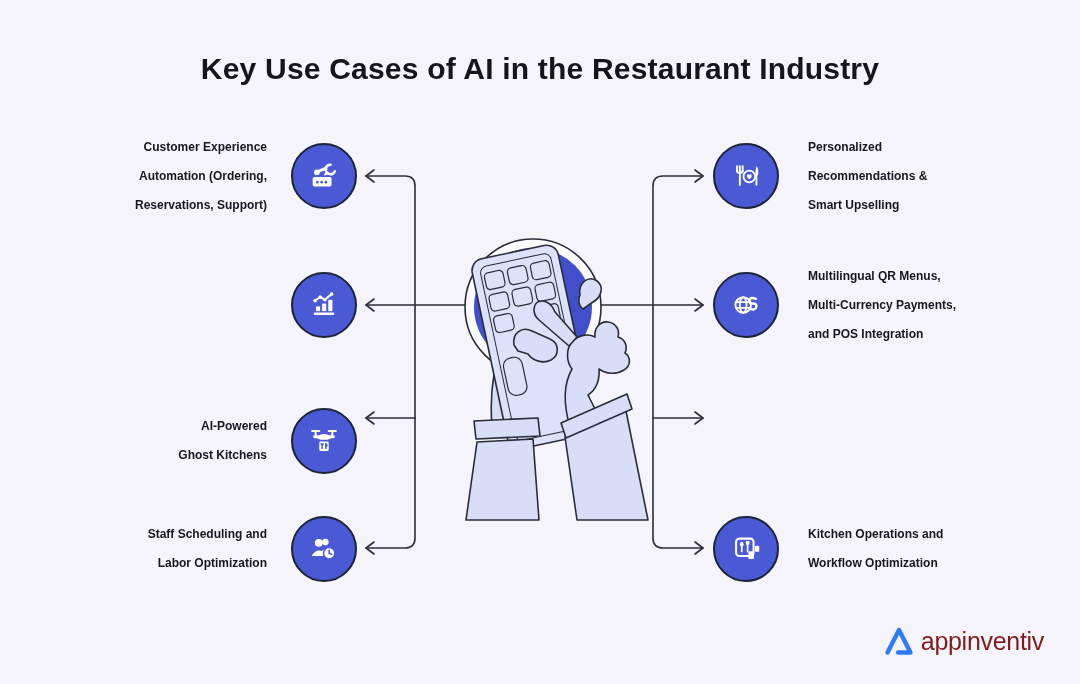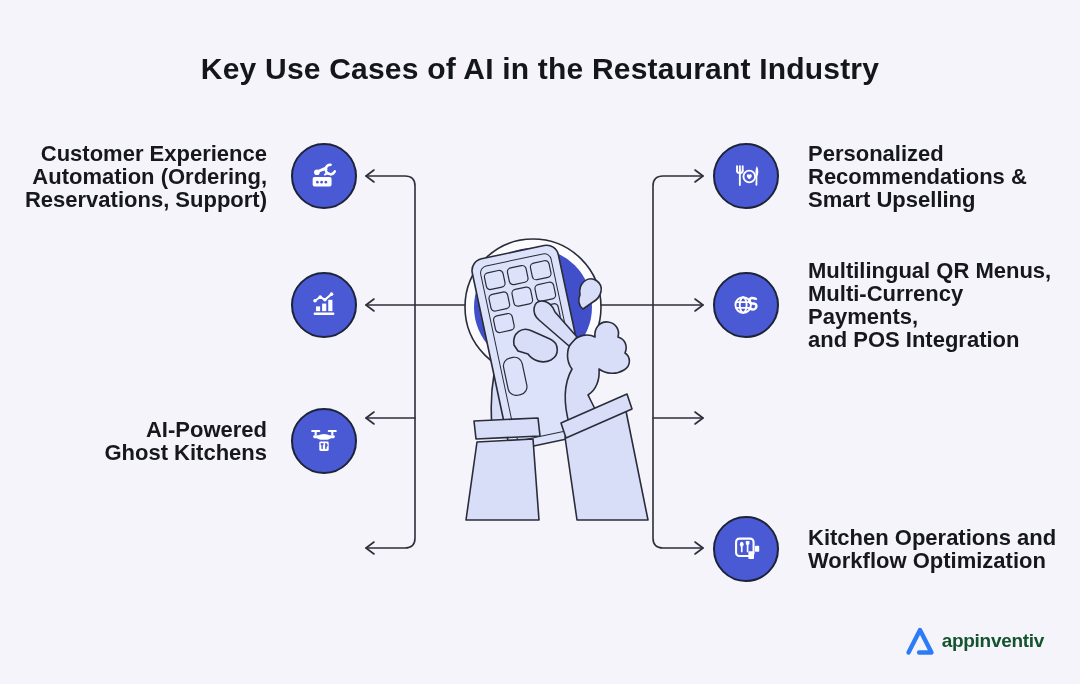--- a/index.html
+++ b/index.html
@@ -10,39 +10,39 @@
   }
   .title{
     position:absolute;top:52px;left:0;width:100%;
     text-align:center;font-size:30px;font-weight:800;
     color:#15161c;letter-spacing:.2px;
   }
   .row{position:absolute;display:flex;align-items:center;height:66px;}
   .row.left{right:723px;}
   .row.right{left:713px;}
   .label{
-    font-size:22px;font-weight:700;line-height:23px;color:#17181d;
+    font-size:12px;font-weight:700;line-height:29px;color:#17181d;
     white-space:pre-line;max-width:250px;
   }
   .label.l{text-align:right;margin-right:24px;}
   .label.r{text-align:left;margin-left:29px;}
   .icon-circle{
     flex:0 0 auto;width:62px;height:62px;border-radius:50%;
     background:#4a59d4;border:2px solid #1d2338;
     display:flex;align-items:center;justify-content:center;
   }
   .icon-circle svg{display:block;}
   #connectors,#illustration{position:absolute;}
   #connectors{left:0;top:0;}
   #illustration{left:420px;top:225px;}
   .logo{
     position:absolute;right:36px;top:626px;
     display:flex;align-items:center;gap:7px;
   }
-  .logo-text{font-size:19px;font-weight:700;color:#14532d;letter-spacing:-.3px;}
+  .logo-text{font-size:25px;font-weight:400;color:#7f1d1d;letter-spacing:-.3px;}
 </style>
 </head>
 <body>
 
 <div id="canvas">
 
   <div class="title">Key Use Cases of AI in the Restaurant Industry</div>
 
   <svg id="connectors" width="1080" height="684" viewBox="0 0 1080 684">
     <g stroke="#2c2e3a" stroke-width="1.6" fill="none" stroke-linecap="round" stroke-linejoin="round">
@@ -167,20 +167,39 @@
         <g stroke="#4a59d4" stroke-width="1.5" stroke-linecap="round" fill="none">
           <path d="M16,21 v5"></path>
             <path d="M15,21 q1,2 2,0"></path>
           <path d="M20,21 v5"></path>
             <path d="M20,21 q2.5,1.5 0,3"></path>
         </g>
       </svg>
     </div>
   </div>
 
+  <div class="row left" style="top:516px">
+    <div class="label l">Staff Scheduling and
+Labor Optimization</div>
+    <div class="icon-circle">
+      <svg width="34" height="34" viewBox="0 0 36 36">
+        <g fill="#fff">
+          <circle cx="19.5" cy="10.5" r="3.4"></circle>
+          <path d="M13.5,22 q6,-7.5 12,0 l0,2 -12,0 Z"></path>
+          <circle cx="12.5" cy="11.5" r="4.2"></circle>
+          <path d="M5.5,24 q7,-9 14,0 l0,1.5 -14,0 Z"></path>
+        </g>
+        <circle cx="23.5" cy="22.5" r="6" fill="#fff" stroke="#4a59d4" stroke-width="1.6"></circle>
+        <g stroke="#4a59d4" stroke-width="1.6" stroke-linecap="round" fill="none">
+          <path d="M23.5,22.5 V19.3"></path>
+            <path d="M23.5,22.5 L26.2,23.6"></path>
+        </g>
+      </svg>
+    </div>
+  </div>
 
   <div class="row right" style="top:143px">
     <div class="icon-circle">
       <svg width="34" height="34" viewBox="0 0 36 36">
         <g stroke="#fff" stroke-width="2" stroke-linecap="round" fill="none">
           <path d="M8.5,7.5 v5"></path>
             <path d="M11.5,7.5 v5"></path>
             <path d="M14.5,7.5 v5"></path>
           <path d="M11.5,12.5 v15"></path>
           <path d="M8.5,12.5 q0,2.5 3,2.5 q3,0 3,-2.5"></path>

